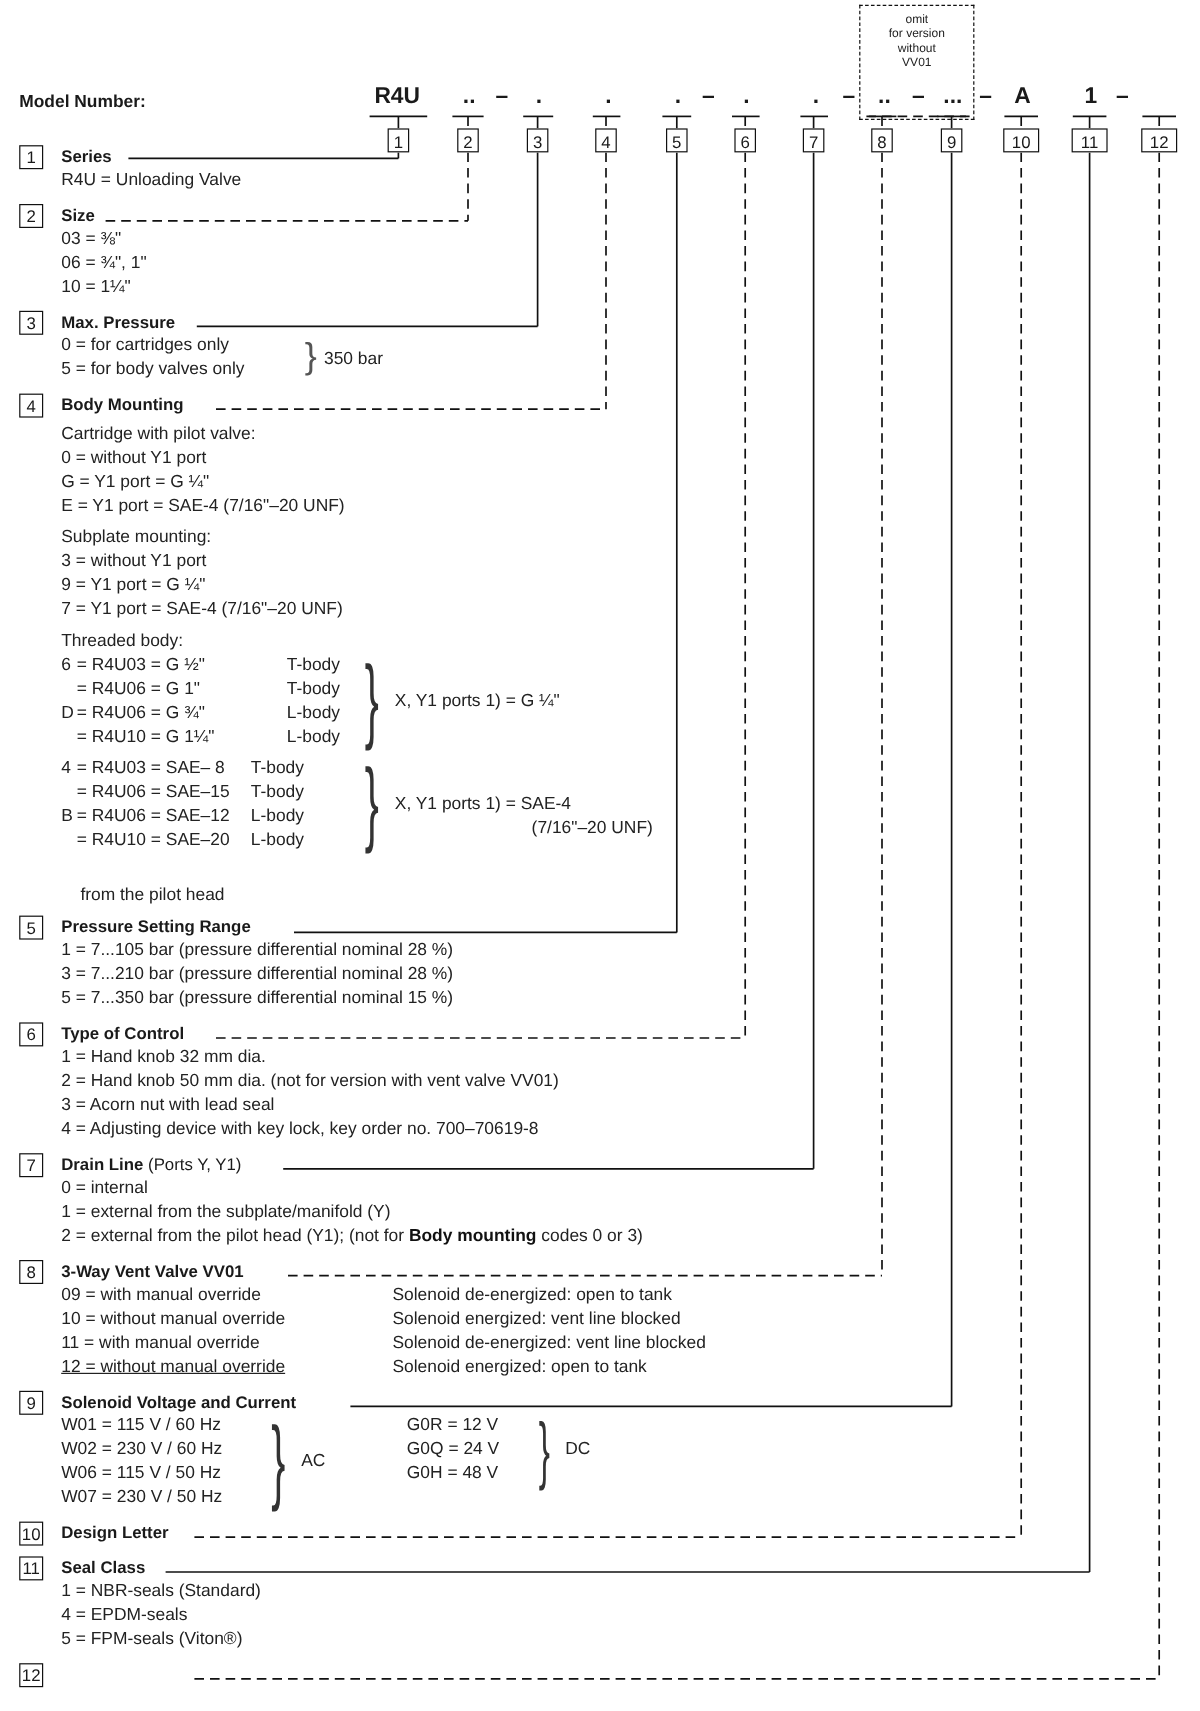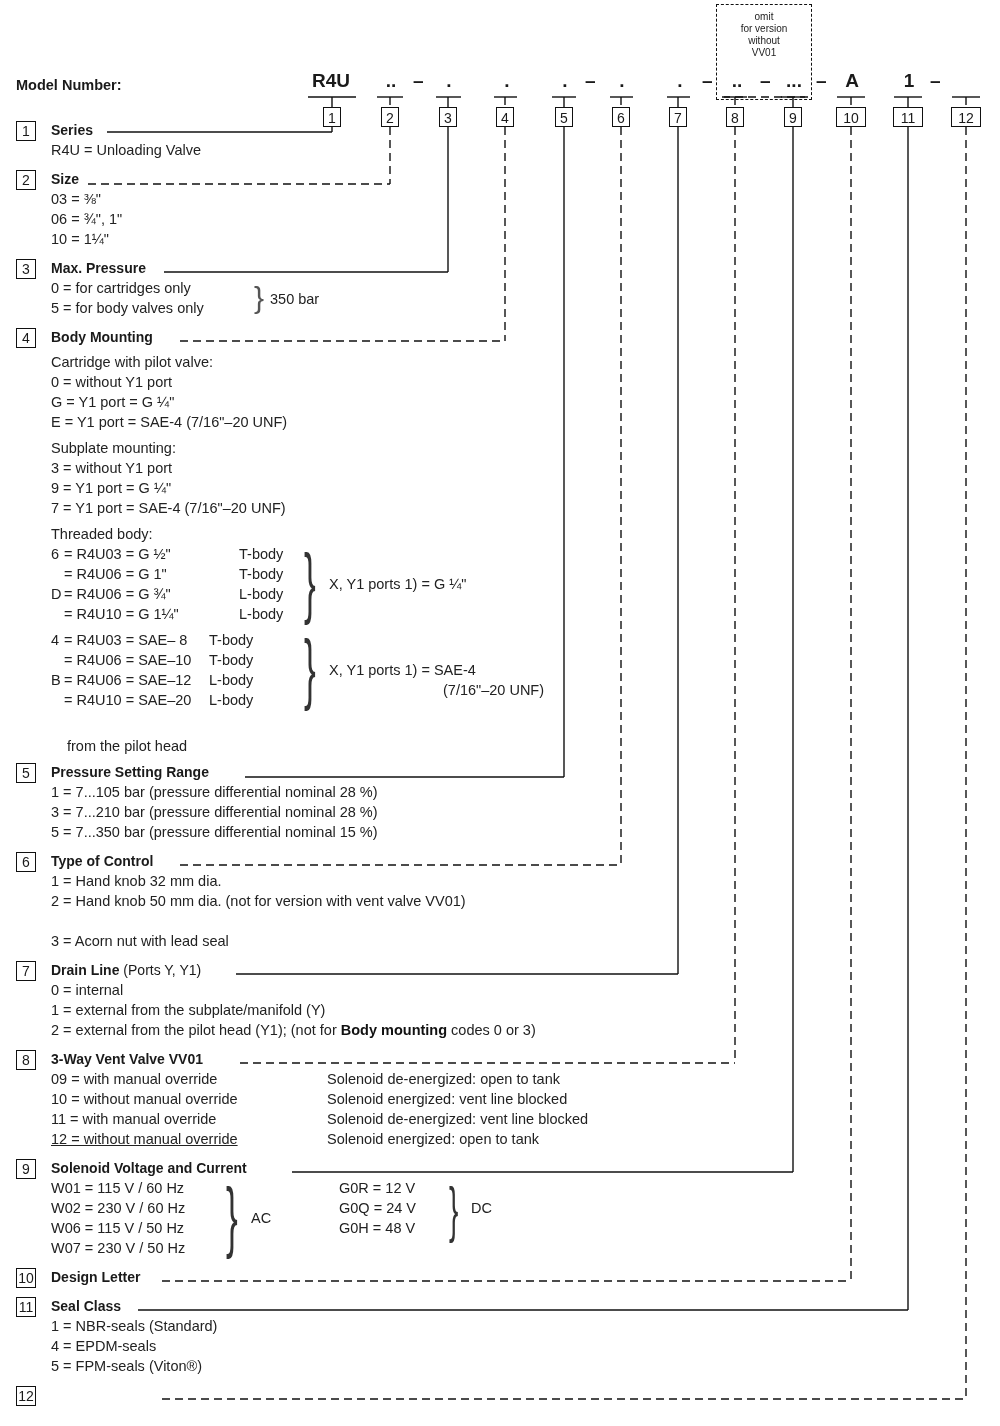--- a/index.html
+++ b/index.html
@@ -161,21 +161,21 @@
   <div class="line" style="left:64px;top:586px;">= R4U06 = G ¾"</div>
   <div class="line" style="left:239px;top:586px;">L-body</div>
   <div class="line" style="left:64px;top:606px;">= R4U10 = G 1¼"</div>
   <div class="line" style="left:239px;top:606px;">L-body</div>
   <div class="brace" style="left:304px;top:540px;font-size:78px;line-height:84px;font-weight:100;color:#333;transform:scaleX(0.45);transform-origin:left;">}</div>
   <div class="line" style="left:329px;top:576px;">X, Y1 ports 1) = G ¼"</div>
 
   <div class="line" style="top:632px;">4</div>
   <div class="line" style="left:64px;top:632px;">= R4U03 = SAE–  8</div>
   <div class="line" style="left:209px;top:632px;">T-body</div>
-  <div class="line" style="left:64px;top:652px;">= R4U06 = SAE–10</div>
+  <div class="line" style="left:64px;top:652px;">= R4U06 = SAE–15</div>
   <div class="line" style="left:209px;top:652px;">T-body</div>
   <div class="line" style="top:672px;">B</div>
   <div class="line" style="left:64px;top:672px;">= R4U06 = SAE–12</div>
   <div class="line" style="left:209px;top:672px;">L-body</div>
   <div class="line" style="left:64px;top:692px;">= R4U10 = SAE–20</div>
   <div class="line" style="left:209px;top:692px;">L-body</div>
   <div class="brace" style="left:304px;top:626px;font-size:78px;line-height:84px;font-weight:100;color:#333;transform:scaleX(0.45);transform-origin:left;">}</div>
   <div class="line" style="left:329px;top:662px;">X, Y1 ports 1) = SAE-4</div>
   <div class="line" style="left:443px;top:682px;">(7/16"–20 UNF)</div>
 
@@ -184,21 +184,22 @@
   <div class="num-box" style="top:763px;">5</div>
   <div class="sec-title" style="top:764px;">Pressure Setting Range</div>
   <div class="line" style="top:784px;">1 = 7...105 bar (pressure differential nominal 28 %)</div>
   <div class="line" style="top:804px;">3 = 7...210 bar (pressure differential nominal 28 %)</div>
   <div class="line" style="top:824px;">5 = 7...350 bar (pressure differential nominal 15 %)</div>
 
   <div class="num-box" style="top:852px;">6</div>
   <div class="sec-title" style="top:853px;">Type of Control</div>
   <div class="line" style="top:873px;">1 = Hand knob 32 mm dia.</div>
   <div class="line" style="top:893px;">2 = Hand knob 50 mm dia. (not for version with vent valve VV01)</div>
-  <div class="line" style="top:913px;margin-top:20px;">3 = Acorn nut with lead seal</div>
+  <div class="line" style="top:913px;">3 = Acorn nut with lead seal</div>
+  <div class="line" style="top:933px;">4 = Adjusting device with key lock, key order no. 700–70619-8</div>
 
   <div class="num-box" style="top:961px;">7</div>
   <div class="sec-title" style="top:962px;">
     <span>Drain Line</span>
     <span class="plain">(Ports Y, Y1)</span>
   </div>
   <div class="line" style="top:982px;">0 = internal</div>
   <div class="line" style="top:1002px;">1 = external from the subplate/manifold (Y)</div>
   <div class="line" style="top:1022px;">
     <span>2 = external from the pilot head (Y1); (not for </span><b>Body mounting</b><span> codes 0 or 3)</span>

